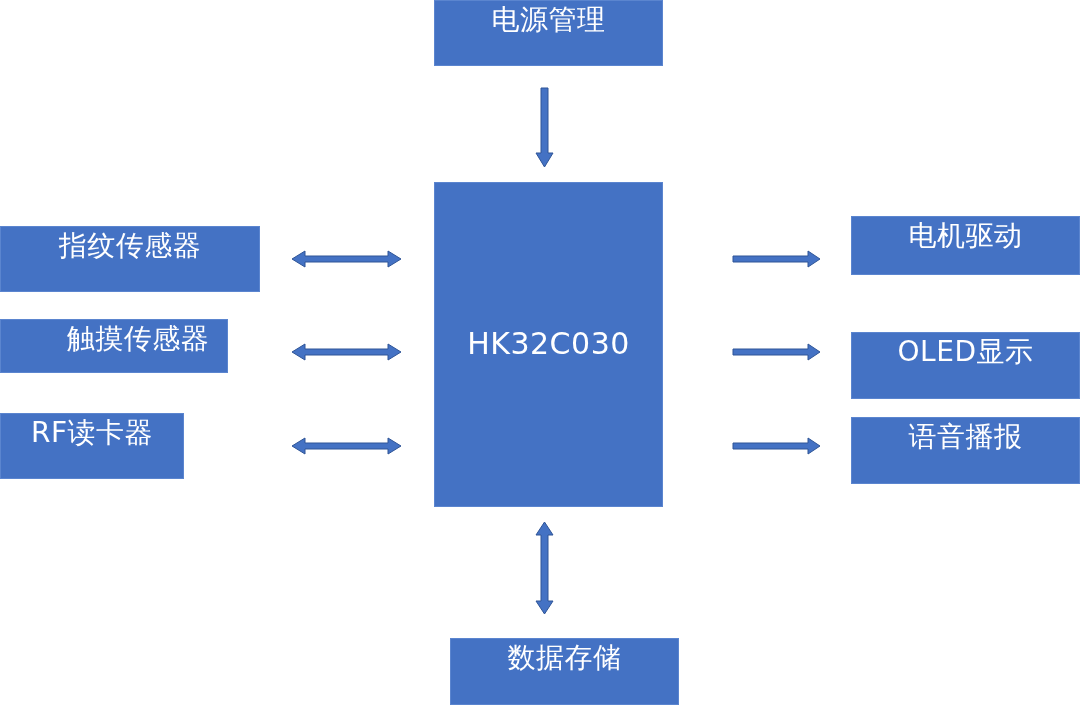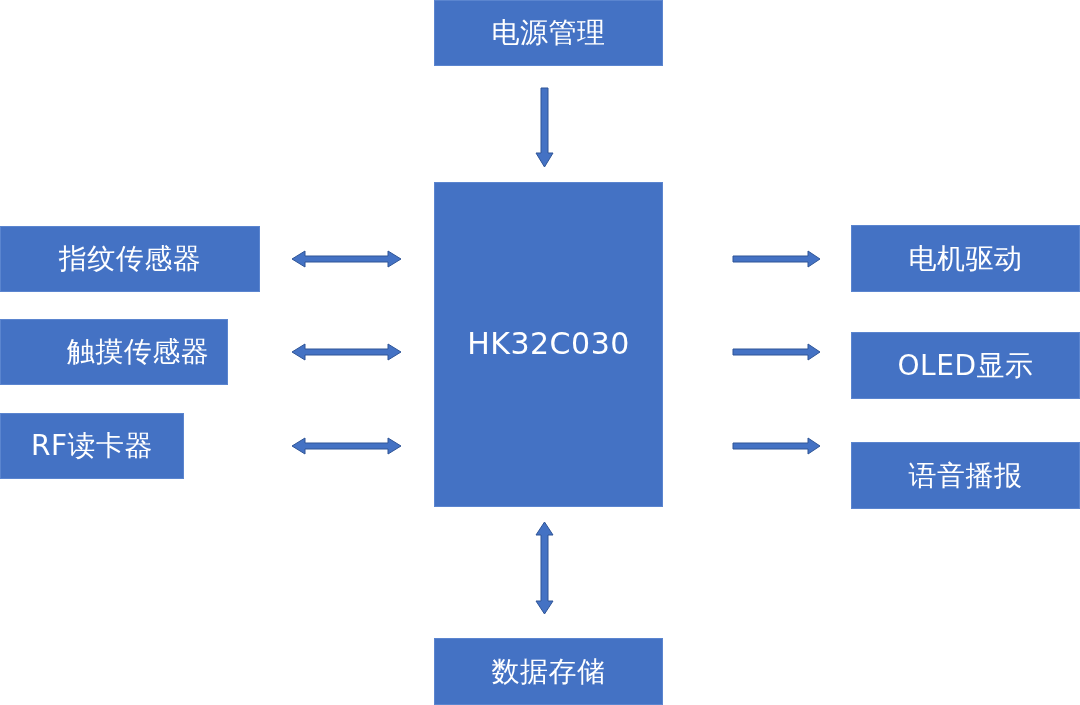--- a/index.html
+++ b/index.html
@@ -1,55 +1,55 @@
 <!DOCTYPE html>
 <html><head>
 <meta charset="utf-8">
 <style>
   html, body { margin:0; padding:0; background:#ffffff; }
   body { width:1080px; height:705px; position:relative; overflow:hidden;
          font-family:"DejaVu Sans","Liberation Sans",sans-serif; }
   .box { position:absolute; background:#4472c4; border:1px solid #5b85cf;
-         box-sizing:border-box; color:#ffffff; display:flex; align-items:center;
+         box-sizing:border-box; color:#ffffff; display:flex; align-items:flex-start;
          justify-content:center; font-size:28px; letter-spacing:0.5px; }
   .box.mcu { font-size:30px; align-items:flex-start; padding-top:143px;text-align:center; }
   svg.arrows { position:absolute; left:0; top:0; }
 </style>
 </head>
 <body>
 
 <div class="box" style="left:434px; top:0px; width:229px; height:66px;">
   <span>电源管理</span>
 </div>
 
 <div class="box mcu" style="left:434px; top:182px; width:229px; height:325px;">
   <span>HK32C030</span>
 </div>
 
-<div class="box" style="left:434px; top:638px; width:229px; height:67px;">
+<div class="box" style="left:450px; top:638px; width:229px; height:67px;">
   <span>数据存储</span>
 </div>
 
 <div class="box" style="left:0px; top:226px; width:260px; height:66px;">
   <span>指纹传感器</span>
 </div>
-<div class="box" style="left:0px; top:319px; width:228px; height:66px;padding-left:48px;">
+<div class="box" style="left:0px; top:319px; width:228px; height:54px;padding-left:48px;">
   <span>触摸传感器</span>
 </div>
 <div class="box" style="left:0px; top:413px; width:184px; height:66px;">
   <span>RF读卡器</span>
 </div>
 
-<div class="box" style="left:851px; top:225px; width:229px; height:67px;">
+<div class="box" style="left:851px; top:216px; width:229px; height:59px;">
   <span>电机驱动</span>
 </div>
 <div class="box" style="left:851px; top:332px; width:229px; height:67px;">
   <span>OLED显示</span>
 </div>
-<div class="box" style="left:851px; top:442px; width:229px; height:67px;">
+<div class="box" style="left:851px; top:417px; width:229px; height:67px;">
   <span>语音播报</span>
 </div>
 
 <svg class="arrows" width="1080" height="705" viewBox="0 0 1080 705">
   <g fill="#4472c4" stroke="#2f5597" stroke-width="1">
 
     <polygon points="541,88 548,88 548,153 553,153 544.5,167 536,153 541,153"></polygon>
 
     <polygon points="544.5,522 553,535 548,535 548,601 553,601 544.5,614 536,601 541,601 541,535 536,535"></polygon>
 

